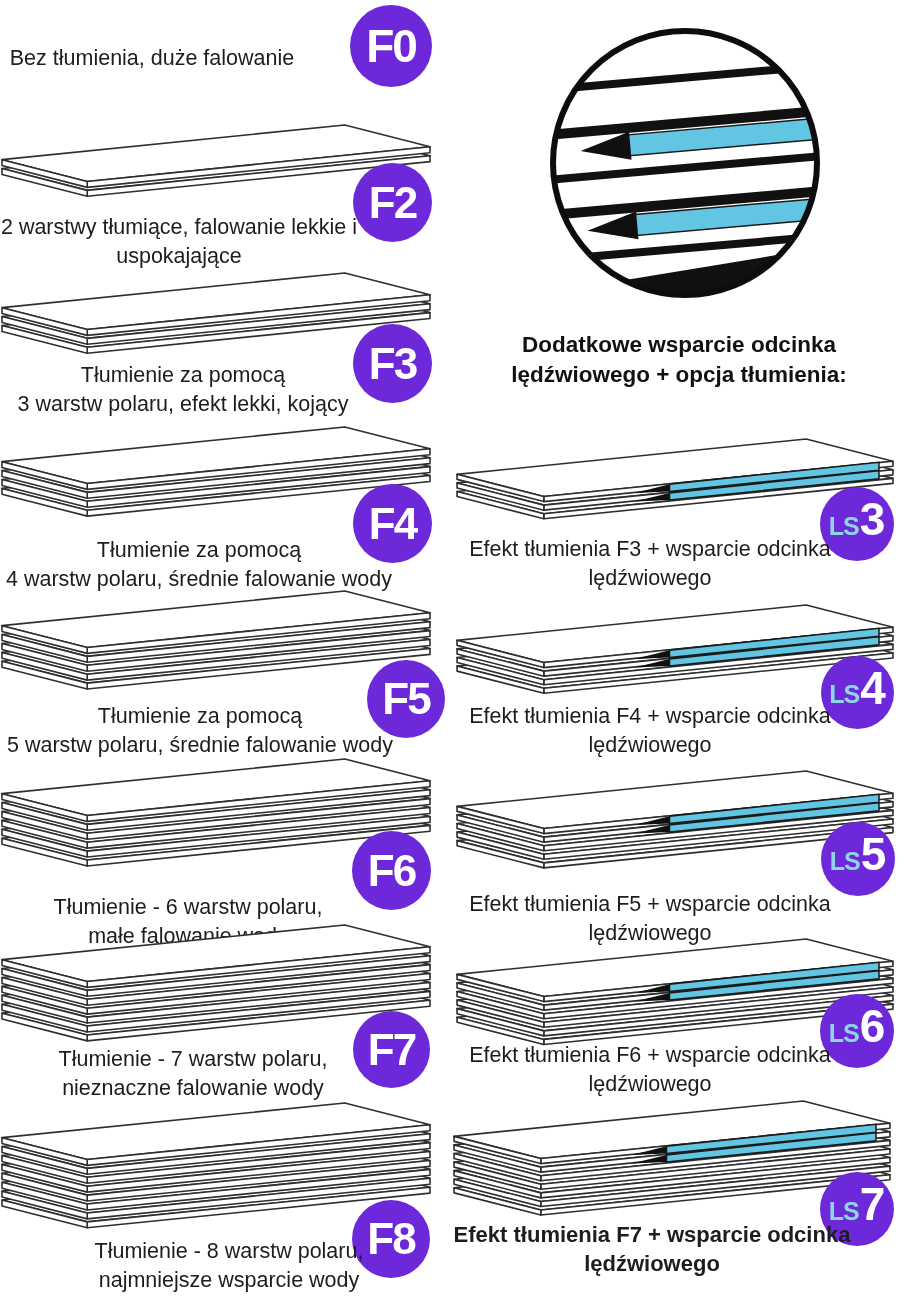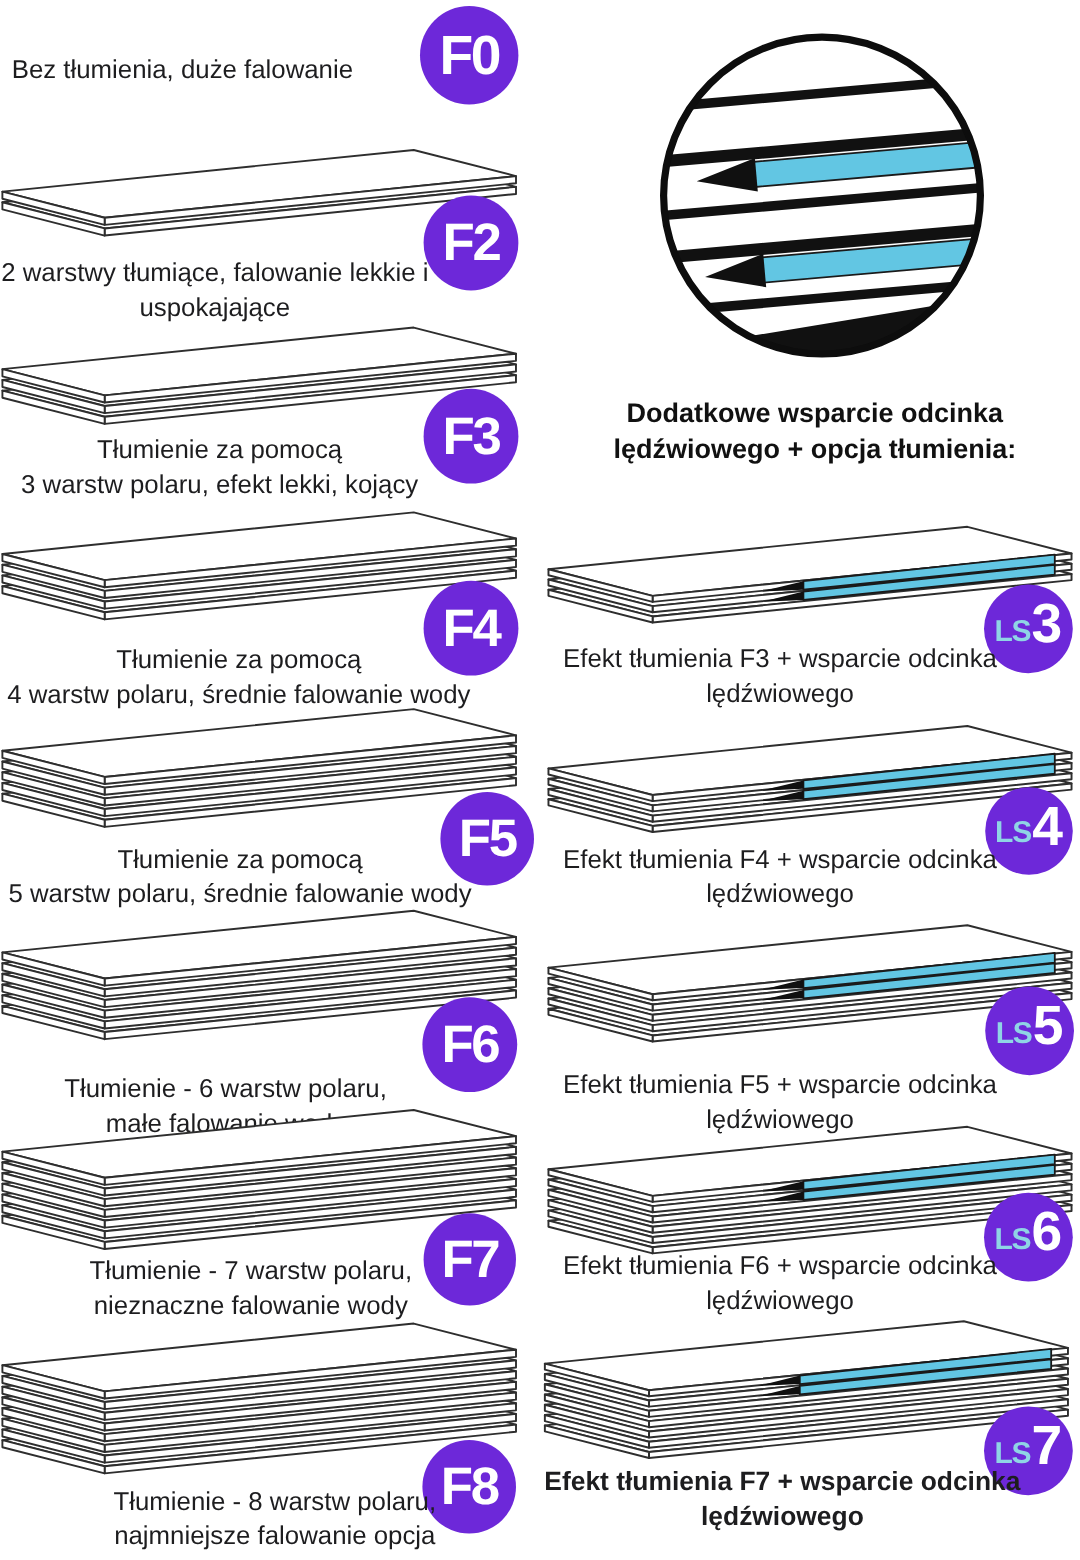--- a/index.html
+++ b/index.html
@@ -199,21 +199,21 @@
       <polygon class="face" points="88,69 434,34 434,40 88,75"></polygon>
       <polygon class="face" points="2,47 88,69 88,75 2,53"></polygon>
       <polygon class="face" points="2,38 348,3 434,25 88,60"></polygon>
       <polygon class="face" points="88,60 434,25 434,31 88,66"></polygon>
       <polygon class="face" points="2,38 88,60 88,66 2,44"></polygon>
     </svg>
   </div>
 <div class="badge f" style="left:353px;top:1011px;width:77px;height:77px;">
   <span>F7</span>
 </div>
-<div class="caption" style="left:16px;top:1045px;width:386px;">
+<div class="caption" style="left:0;top:1045px;width:386px;">
   <div>Tłumienie - 7 warstw polaru,</div>
   <div>nieznaczne falowanie wody</div>
 </div>
 
 <div class="slab" style="left:0;top:1100px;width:432px;">
     <svg viewBox="0 0 436 132" preserveAspectRatio="xMidYMid meet">
       <polygon class="face" points="2,101 348,66 434,88 88,123"></polygon>
       <polygon class="face" points="88,123 434,88 434,94 88,129"></polygon>
       <polygon class="face" points="2,101 88,123 88,129 2,107"></polygon>
       <polygon class="face" points="2,92 348,57 434,79 88,114"></polygon>
@@ -237,21 +237,21 @@
       <polygon class="face" points="2,38 348,3 434,25 88,60"></polygon>
       <polygon class="face" points="88,60 434,25 434,31 88,66"></polygon>
       <polygon class="face" points="2,38 88,60 88,66 2,44"></polygon>
     </svg>
   </div>
 <div class="badge f" style="left:352px;top:1200px;width:78px;height:78px;">
   <span>F8</span>
 </div>
 <div class="caption" style="left:0;top:1237px;width:394px;padding-left:32px;">
   <div>Tłumienie - 8 warstw polaru,</div>
-  <div>najmniejsze falowanie opcja</div>
+  <div>najmniejsze wsparcie wody</div>
 </div>
 
 <div class="abs" style="left:546px;top:24px;width:278px;height:278px;">
   <svg viewBox="0 0 278 278" width="278" height="278">
     <defs>
         <clipPath id="magclip">
           <circle cx="139" cy="139" r="132"></circle>
         </clipPath>
       </defs>
     <circle cx="139" cy="139" r="132" fill="#ffffff"></circle>

